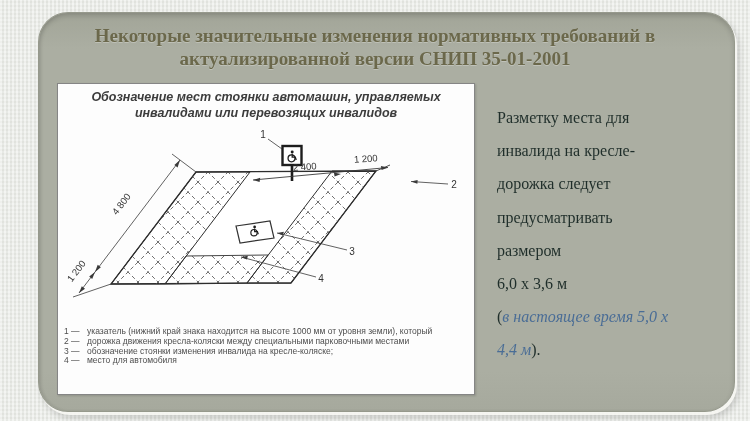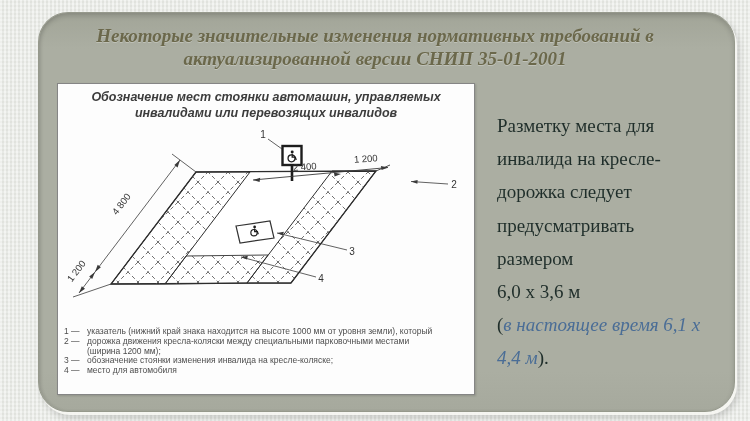--- a/index.html
+++ b/index.html
@@ -21,41 +21,40 @@
     box-shadow: inset 0 3px 5px rgba(0,0,0,.14), inset 2px 0 3px rgba(0,0,0,.06),
                 2px 3px 0 rgba(250,250,245,.9), 4px 6px 7px rgba(0,0,0,.16);
   }
   .slide-title {
     position:absolute; left:64px; top:24px; width:622px;
     text-align:center;
     font-family:"Liberation Serif","DejaVu Serif",serif;
     font-weight:bold; font-size:19px; line-height:23px;
     color:#6b684b;
     text-shadow:0 1px 0 rgba(255,255,255,.25);
-    font-style:italic;
   }
   .figure-box {
     position:absolute; left:57px; top:83px; width:418px; height:312px;
     background:#fdfdfd; border:1px solid #858585;
     box-shadow:1px 1px 2px rgba(0,0,0,.15);
   }
   .figure-title {
     position:absolute; top:5px; left:0; width:100%;
     text-align:center; font-style:italic; font-weight:bold;
     font-size:12.5px; line-height:16px; color:#3c3c3c;
   }
   .diagram { position:absolute; top:38px; left:0; }
   .legend { position:absolute; top:243px; left:6px; width:408px; color:#4d4d4d; font-size:8.5px; line-height:9.8px; }
   .leg-item { display:flex; }
   .leg-num { width:23px; flex:0 0 23px; }
   .leg-text { flex:1; }
   .body-text {
-    position:absolute; left:497px; top:109px; width:235px;
+    position:absolute; left:497px; top:101px; width:235px;
     font-family:"Liberation Serif","DejaVu Serif",serif;
-    font-size:19px; line-height:33.2px; color:#1f2e2a;
+    font-size:16px; line-height:33.2px; color:#1f2e2a;
   }
   .note-it { font-style:italic; color:#4a6d96; }
   svg text { font-family:"Liberation Sans", sans-serif; fill:#333; }
 </style>
 </head>
 <body>
 
 <div class="panel"></div>
 
 <div class="slide-title">
@@ -137,21 +136,20 @@
     <div class="leg-item">
       <span class="leg-num">1 —</span>
       <span class="leg-text">
         <div>указатель (нижний край знака находится на высоте 1000 мм от уровня земли), который</div>
       </span>
     </div>
     <div class="leg-item">
       <span class="leg-num">2 —</span>
       <span class="leg-text">
         <div>дорожка движения кресла-коляски между специальными парковочными местами</div>
-        <div>(ширина 1200 мм);</div>
       </span>
     </div>
     <div class="leg-item">
       <span class="leg-num">3 —</span>
       <span class="leg-text">
         <div>обозначение стоянки изменения инвалида на кресле-коляске;</div>
       </span>
     </div>
     <div class="leg-item">
       <span class="leg-num">4 —</span>
@@ -162,15 +160,15 @@
   </div>
 </div>
 
 <div class="body-text">
   <div>Разметку места для</div>
   <div>инвалида на кресле-</div>
   <div>дорожка следует</div>
   <div>предусматривать</div>
   <div>размером</div>
   <div>6,0 х 3,6 м</div>
-  <div><span>(</span><span class="note-it">в настоящее время 6,1 х</span></div>
+  <div><span>(</span><span class="note-it">в настоящее время 5,0 х</span></div>
   <div><span class="note-it">4,4 м</span><span>).</span></div>
 </div>
 
 </body></html>

